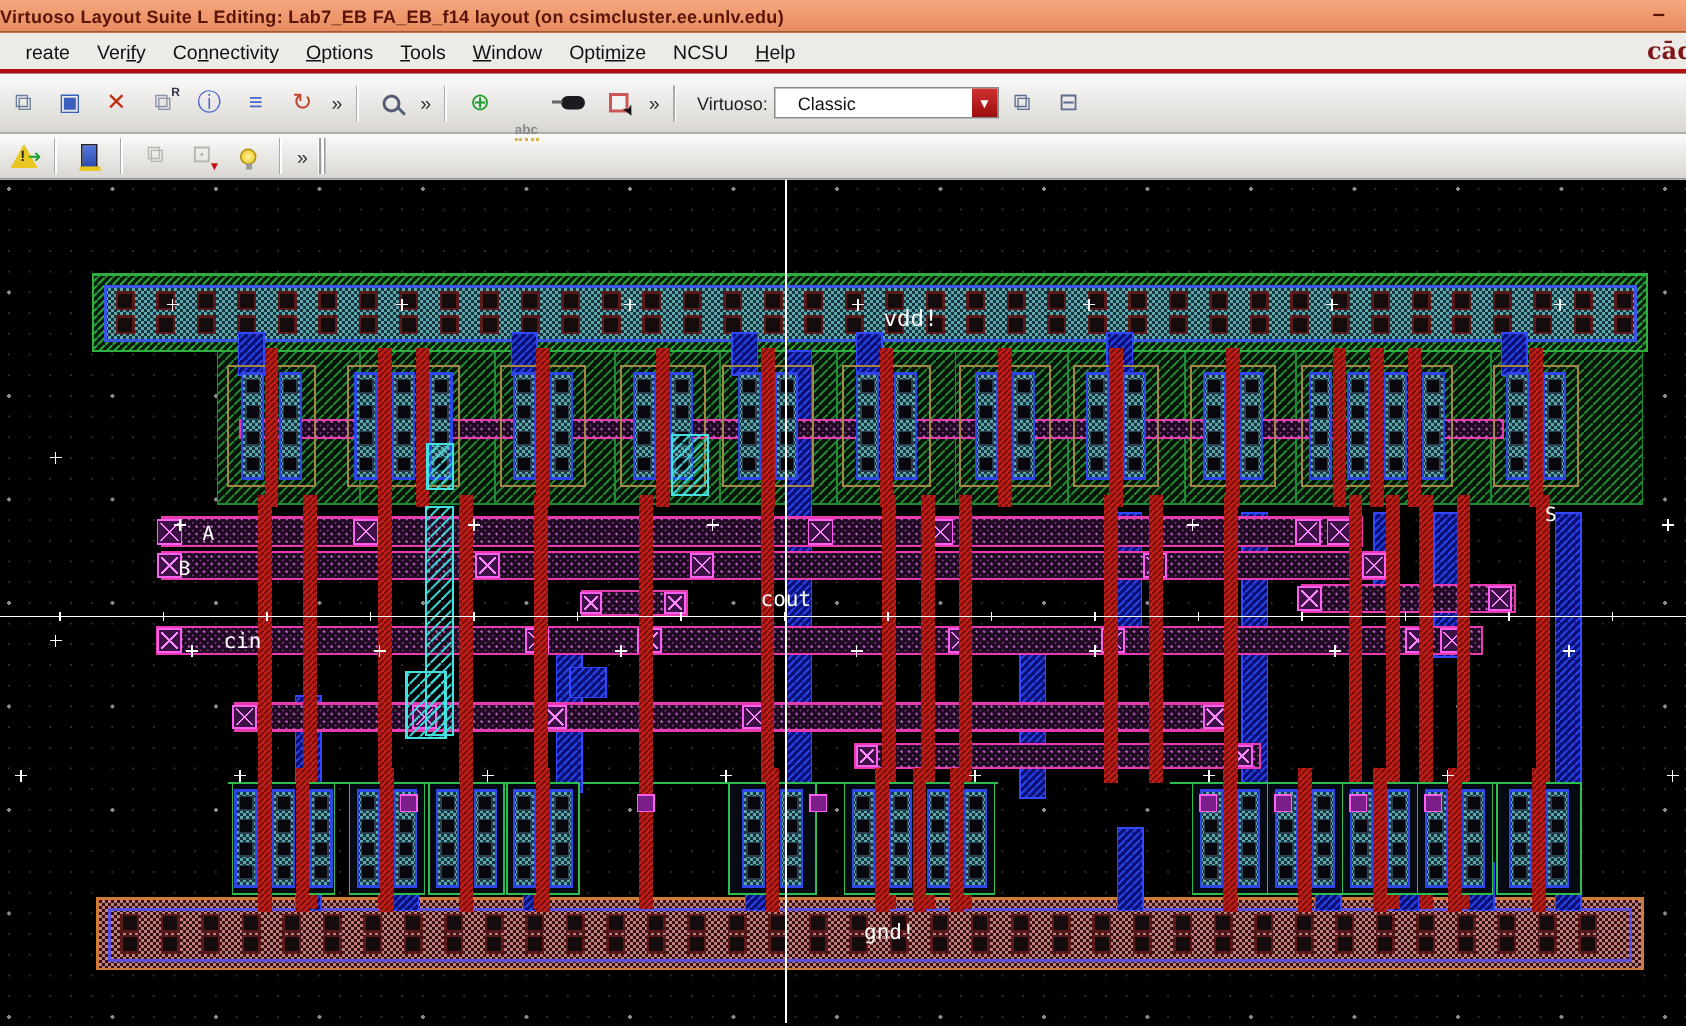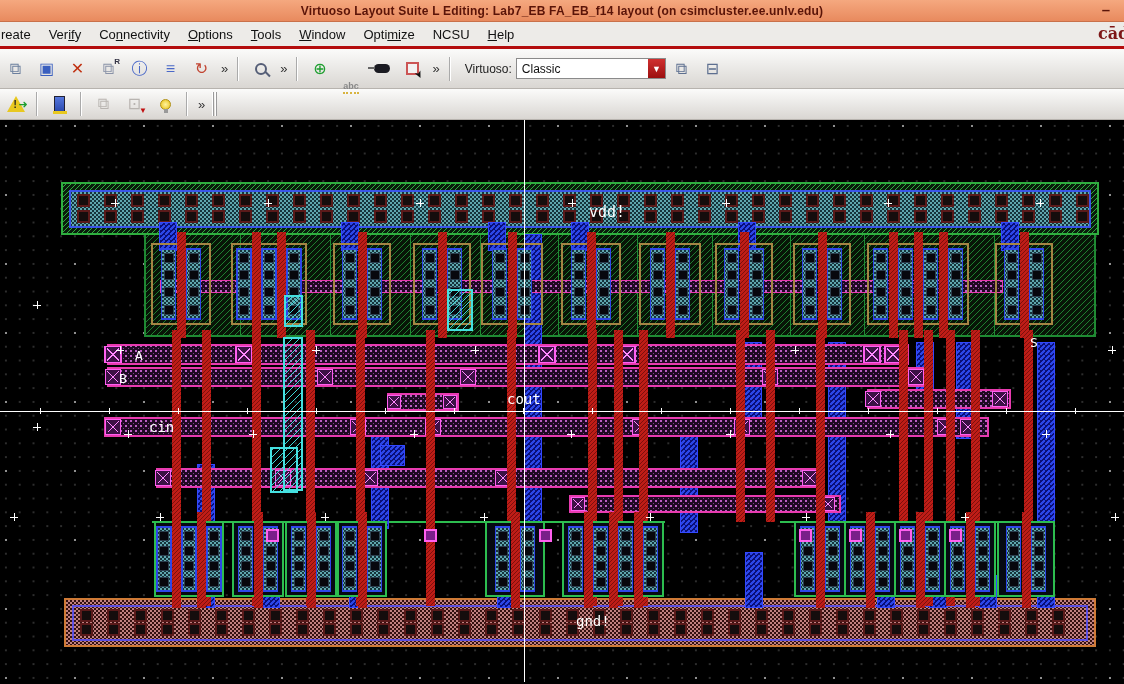--- a/index.html
+++ b/index.html
@@ -3,29 +3,29 @@
 <meta charset="utf-8">
 <style>
   * { margin:0; padding:0; box-sizing:border-box; }
   html,body { width:1124px; height:684px; overflow:hidden; background:#000; }
   body { font-family:"Liberation Sans", sans-serif; }
 
   
   .titlebar{
     height:22px; background:linear-gradient(#f5a87f,#e88a5e);
     border-bottom:1px solid #c9714a;
-    display:flex; align-items:center; justify-content:center; position:relative;
+    display:flex; align-items:center; justify-content:flex-start; position:relative;
   }
   .title-text{ font-size:12px; color:#5a1408; font-weight:bold; letter-spacing:.2px;}
   .min-btn{ position:absolute; right:14px; top:1px; color:#5a1408; font-size:15px; font-weight:bold; cursor:default;}
 
   
   .menubar{
     height:24px; background:#edebe8; display:flex; align-items:center;
-    padding-left:0; position:relative; overflow:hidden;
+    padding-left:16px; position:relative; overflow:hidden;
   }
   .menu-item{ font-size:13px; color:#111; padding:2px 9px; cursor:default; white-space:nowrap;}
   .menu-item:first-child{ padding-left:1px; }
   .menu-item u{ }
   .logo{ position:absolute; right:0; top:2px; width:26px; overflow:hidden;
          font-family:"DejaVu Serif", serif; font-weight:bold; font-size:16px; color:#7d1616;}
   .redline{ height:3px; background:#b40d0d; }
 
   
   .toolbar{ background:linear-gradient(#fbfbfa,#d9d6d2); border-bottom:1px solid #b7b3ae;
@@ -36,21 +36,21 @@
         display:inline-flex; align-items:center; justify-content:center; position:relative; cursor:default;}
   .tbi .glyph{ font-size:16px; line-height:1; }
   .tbi .badge{ position:absolute; top:1px; right:2px; font-size:8px; font-weight:bold; color:#334; }
   .tbi .reddrop{ position:absolute; bottom:2px; right:1px; font-size:8px; color:#c01010;}
   .tsep{ width:7px; height:24px; margin:0 3px;
          background:linear-gradient(90deg,transparent 2px,#aaa 2px,#aaa 3px,#fff 3px,#fff 4px,transparent 4px);}
   .chev{ font-size:13px; color:#333; padding:0 4px; cursor:default;}
   .tlabel{ font-size:12px; color:#222; margin:0 4px 0 8px; white-space:nowrap;}
   .combo{ width:150px; height:21px; background:#fff; border:1px solid #8a8a8a;
           display:inline-flex; align-items:center; justify-content:space-between; }
-  .combo-text{ font-size:12px; color:#111; padding-left:5px; }
+  .combo-text{ font-size:12px; color:#111; padding-left:15px; }
   .combo-btn{ width:17px; height:19px; background:linear-gradient(#d03030,#9c0f0f); color:#fff;
               font-size:9px; display:flex; align-items:center; justify-content:center; }
   
   .i-zoom{ width:12px; height:12px; border:2px solid #555e77; border-radius:50%; position:relative; display:inline-block;}
   .i-zoom::after{ content:""; position:absolute; width:7px; height:2px; background:#555e77;
                   transform:rotate(45deg); right:-6px; bottom:-2px;}
   .i-abc{ font-size:9px; color:#888; border-bottom:2px dotted #d8b440; padding-bottom:1px; font-weight:bold;margin-top:37px;}
   .i-probe{ width:16px; height:9px; background:#1b1b22; border-radius:5px; position:relative; display:inline-block;}
   .i-probe::before{ content:""; position:absolute; left:-6px; top:3px; width:7px; height:2px; background:#666;}
   .i-select{ width:13px; height:13px; border:2px solid #cc5555; position:relative; display:inline-block; background:#f2f2f2;}

